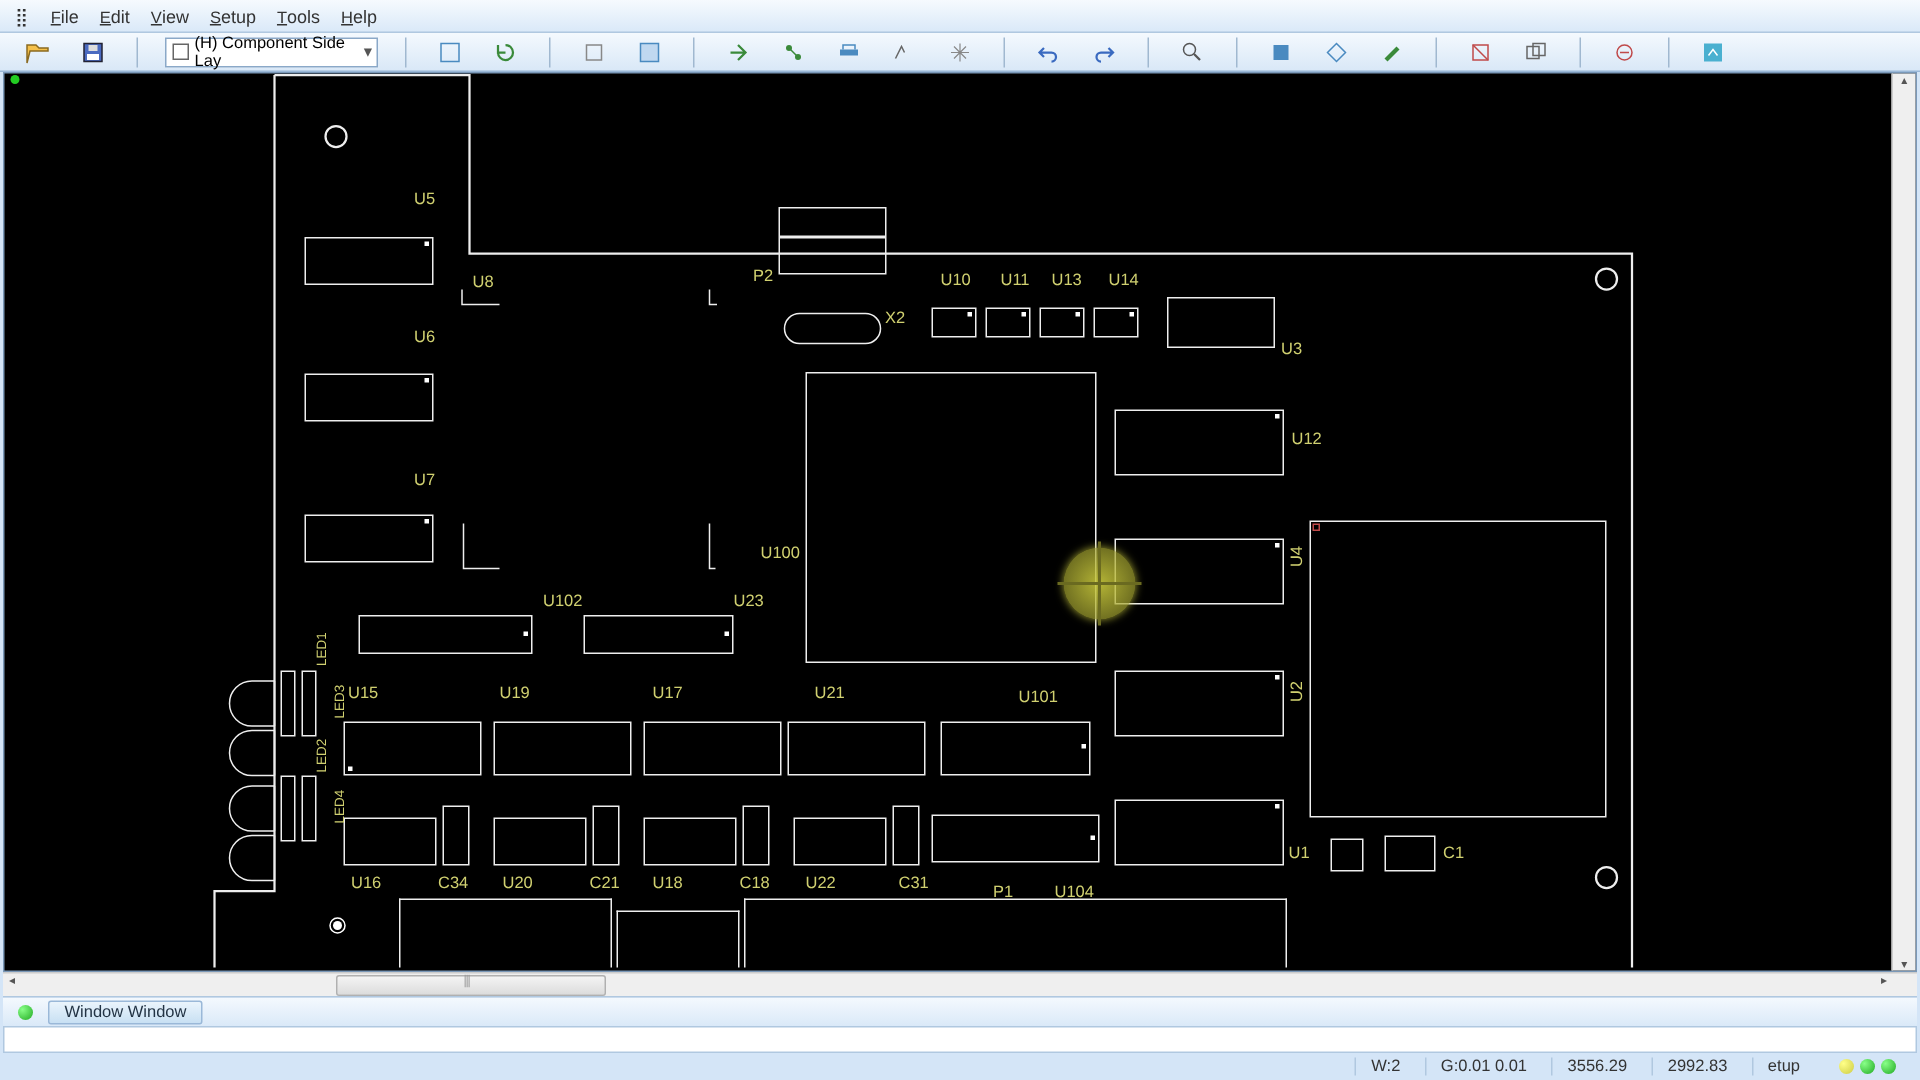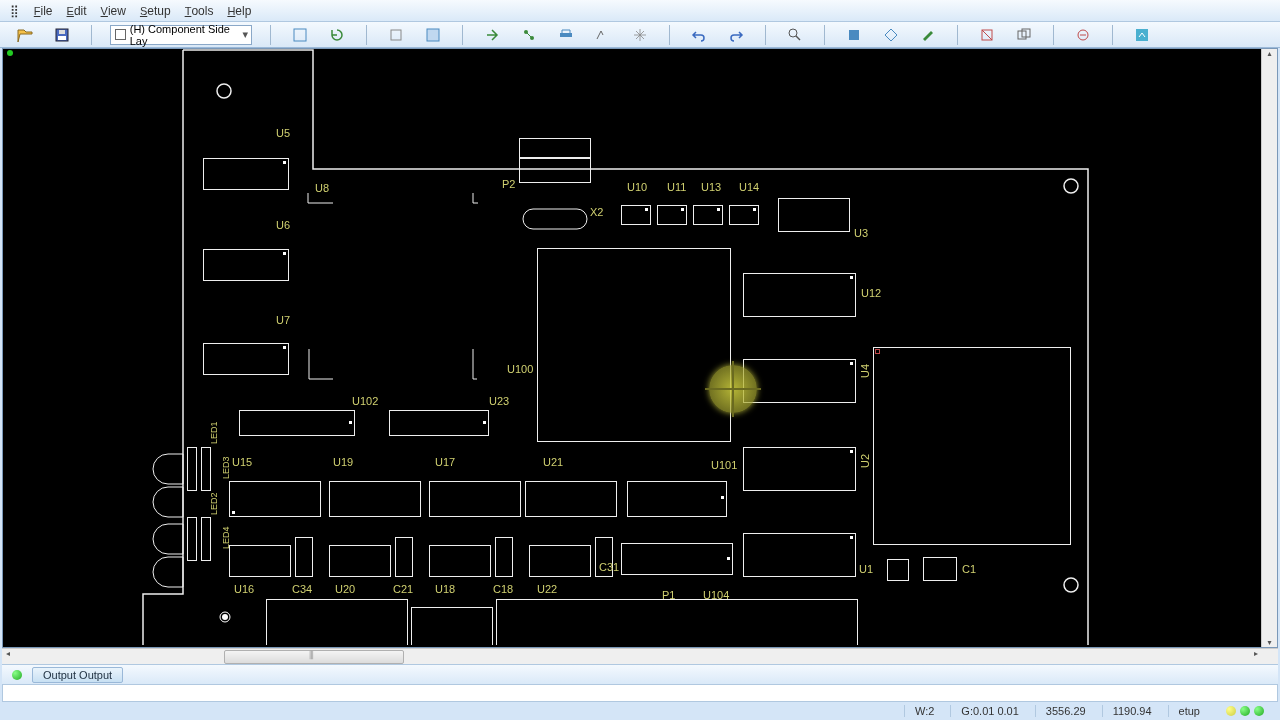--- a/index.html
+++ b/index.html
@@ -315,61 +315,61 @@
   <div class="pcb-label" style="left:664px;top:132px">U11</div>
   <div class="pcb-label" style="left:698px;top:132px">U13</div>
   <div class="pcb-label" style="left:736px;top:132px">U14</div>
   <div class="pcb-label" style="left:851px;top:178px">U3</div>
   <div class="pcb-label" style="left:504px;top:314px">U100</div>
   <div class="pcb-label" style="left:858px;top:238px">U12</div>
   <div class="pcb-label" style="left:855px;top:316px;transform:rotate(-90deg)">U4</div>
   <div class="pcb-label" style="left:855px;top:406px;transform:rotate(-90deg)">U2</div>
   <div class="pcb-label" style="left:856px;top:514px">U1</div>
   <div class="pcb-label" style="left:959px;top:514px">C1</div>
-  <div class="pcb-label" style="left:349px;top:346px">U102</div>
+  <div class="pcb-label" style="left:359px;top:346px">U102</div>
   <div class="pcb-label" style="left:486px;top:346px">U23</div>
   <div class="pcb-label" style="left:229px;top:407px">U15</div>
   <div class="pcb-label" style="left:330px;top:407px">U19</div>
   <div class="pcb-label" style="left:432px;top:407px">U17</div>
   <div class="pcb-label" style="left:540px;top:407px">U21</div>
-  <div class="pcb-label" style="left:708px;top:410px">U101</div>
+  <div class="pcb-label" style="left:676px;top:410px">U101</div>
   <div class="pcb-label" style="left:231px;top:534px">U16</div>
   <div class="pcb-label" style="left:289px;top:534px">C34</div>
   <div class="pcb-label" style="left:332px;top:534px">U20</div>
   <div class="pcb-label" style="left:390px;top:534px">C21</div>
   <div class="pcb-label" style="left:432px;top:534px">U18</div>
   <div class="pcb-label" style="left:490px;top:534px">C18</div>
   <div class="pcb-label" style="left:534px;top:534px">U22</div>
-  <div class="pcb-label" style="left:596px;top:512px">C31</div>
+  <div class="pcb-label" style="left:596px;top:534px">C31</div>
   <div class="pcb-label" style="left:659px;top:540px">P1</div>
   <div class="pcb-label" style="left:700px;top:540px">U104</div>
   <div class="pcb-label" style="left:206px;top:395px;transform:rotate(-90deg);transform-origin:left top;font-size:9px">LED1</div>
   <div class="pcb-label" style="left:218px;top:430px;transform:rotate(-90deg);transform-origin:left top;font-size:9px">LED3</div>
   <div class="pcb-label" style="left:206px;top:466px;transform:rotate(-90deg);transform-origin:left top;font-size:9px">LED2</div>
   <div class="pcb-label" style="left:218px;top:500px;transform:rotate(-90deg);transform-origin:left top;font-size:9px">LED4</div>
 
   <div class="cursor-mark"></div>
   <div class="vscroll"></div>
 </div>
 
 <div class="hscroll">
   <div class="hscroll-thumb"></div>
 </div>
 
 <div class="output-bar">
   <div class="led green"></div>
-  <div class="output-btn">Output Output</div>
+  <div class="output-btn">Window Window</div>
 </div>
 
 <div class="input-bar"></div>
 
 <div class="statusbar">
   <div>W:2</div>
   <div>G:0.01 0.01</div>
   <div>3556.29</div>
-  <div>1190.94</div>
+  <div>2992.83</div>
   <div>etup</div>
   <div class="leds">
     <div class="led yellow"></div>
     <div class="led green"></div>
     <div class="led green"></div>
   </div>
 </div>
 
 </body></html>

